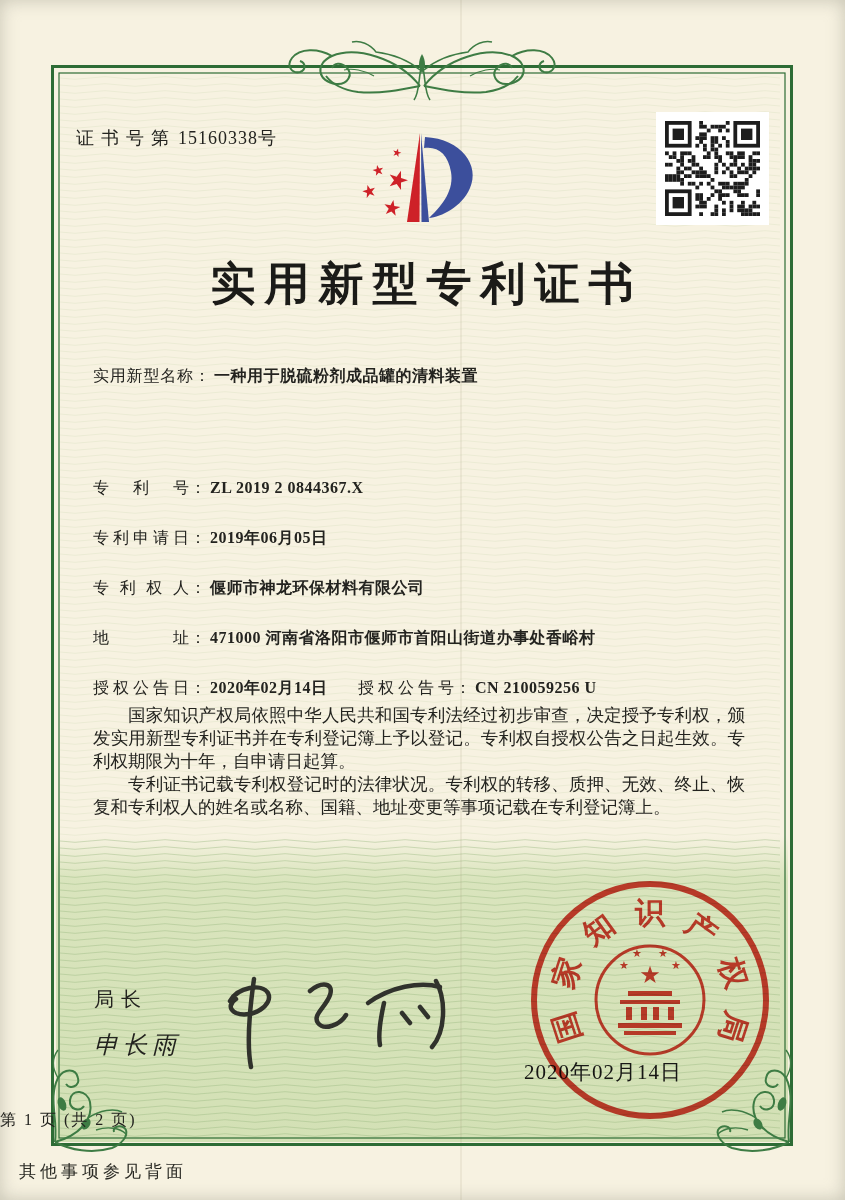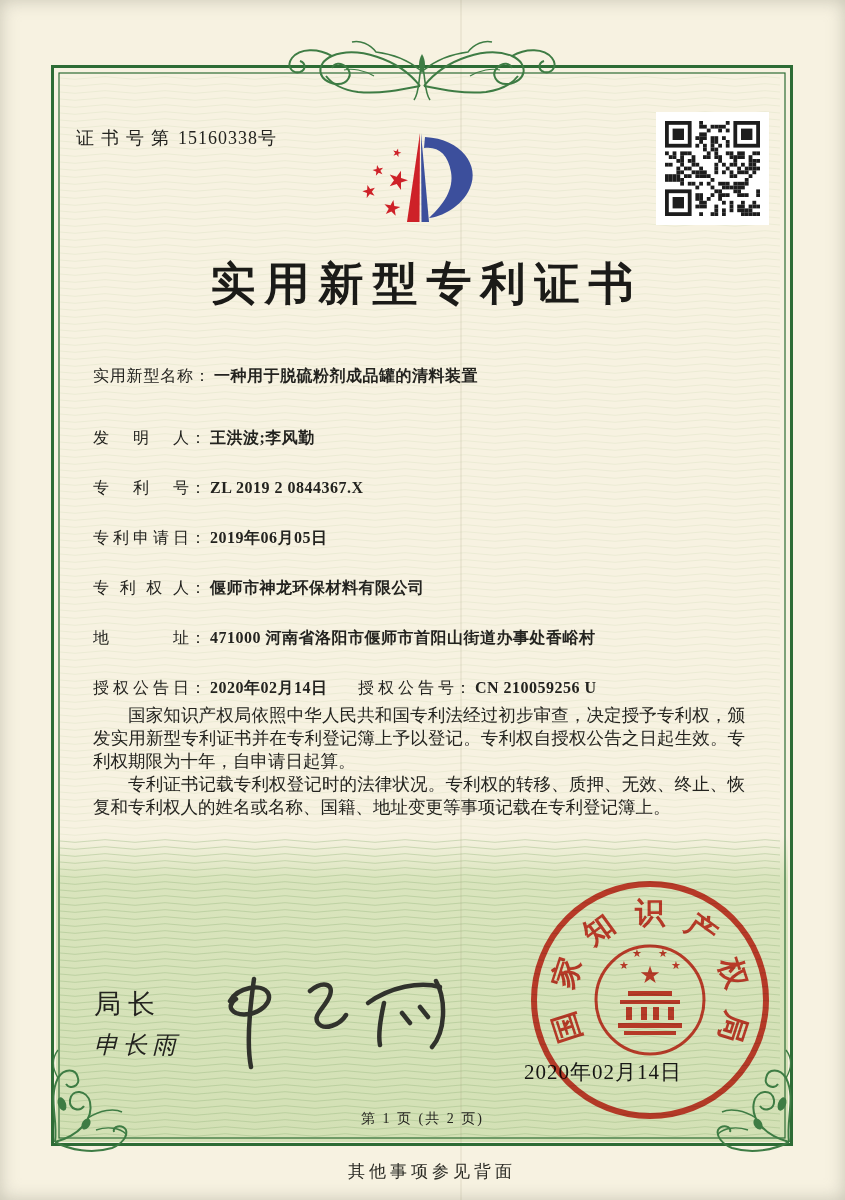--- a/index.html
+++ b/index.html
@@ -23,27 +23,27 @@
   .row{position:absolute;left:93px;height:26px;font-size:16px;white-space:nowrap;}
   .flabel{display:inline-block;width:96px;text-align:justify;text-align-last:justify;vertical-align:bottom;}
   .fcolon{display:inline-block;margin:0 4px 0 1px;}
   .fvalue{letter-spacing:.5px;font-weight:bold;}
   .pair2{position:absolute;left:265px;top:0;white-space:nowrap;}
   
   .bodytext{left:93px;top:704px;width:652px;font-size:17.5px;line-height:23px;
             text-align:justify;}
   .bodytext p{margin:0;text-indent:2em;}
   
-  .comm-title{left:94px;top:986px;font-size:27px;letter-spacing:7px;}
+  .comm-title{left:94px;top:986px;font-size:20px;letter-spacing:7px;}
   .comm-name{left:94px;top:1029px;font-size:24px;letter-spacing:5px;font-style:italic;}
   
   .sealdate{left:524px;top:1058px;font-size:21px;letter-spacing:1px;color:#161614;font-weight:500;}
   
-  .pagenum{left:0;right:0;top:1110px;text-align:center;font-size:14px;letter-spacing:2px;}
-  .backnote{left:0;right:0;top:1160px;text-align:center;font-size:17px;letter-spacing:4px;color:#2a2a24;margin-left:19px;}
+  .pagenum{left:0;right:0;top:1110px;text-align:left;font-size:16px;letter-spacing:2px;}
+  .backnote{left:0;right:0;top:1160px;font-size:17px;letter-spacing:4px;color:#2a2a24;margin-left:19px;}
   .seal{mix-blend-mode:multiply;opacity:.93;}
   .tint{left:56px;top:836px;width:732px;height:306px;
         background:linear-gradient(180deg,rgba(213,228,186,0) 0%,rgba(206,223,175,.72) 14%,rgba(202,220,170,.8) 100%);}
 </style>
 </head>
 <body>
 
 <div class="page">
 
   <div class="abs tint"></div>
@@ -461,23 +461,20 @@
         <rect x="12.8" y="81.2" width="19" height="19" fill="#fff"></rect>
         <rect x="16.6" y="85" width="11.399999999999999" height="11.399999999999999" fill="#1d1d1d"></rect>
       </g>
   </svg>
 
   <div class="abs title">实用新型专利证书</div>
 
   <div class="row" style="top:366px">
     <span class="flabel" style="width:100px">实用新型名称</span><span class="fcolon">：</span><span class="fvalue">一种用于脱硫粉剂成品罐的清料装置</span>
   </div>
-  <div class="row" style="top:428px">
-    <span class="flabel">发明人</span><span class="fcolon">：</span><span class="fvalue">王洪波;李风勤</span>
-  </div>
   <div class="row" style="top:478px">
     <span class="flabel">专利号</span><span class="fcolon">：</span><span class="fvalue">ZL 2019 2 0844367.X</span>
   </div>
   <div class="row" style="top:528px">
     <span class="flabel">专利申请日</span><span class="fcolon">：</span><span class="fvalue">2019年06月05日</span>
   </div>
   <div class="row" style="top:578px">
     <span class="flabel">专利权人</span><span class="fcolon">：</span><span class="fvalue">偃师市神龙环保材料有限公司</span>
   </div>
   <div class="row" style="top:628px">

